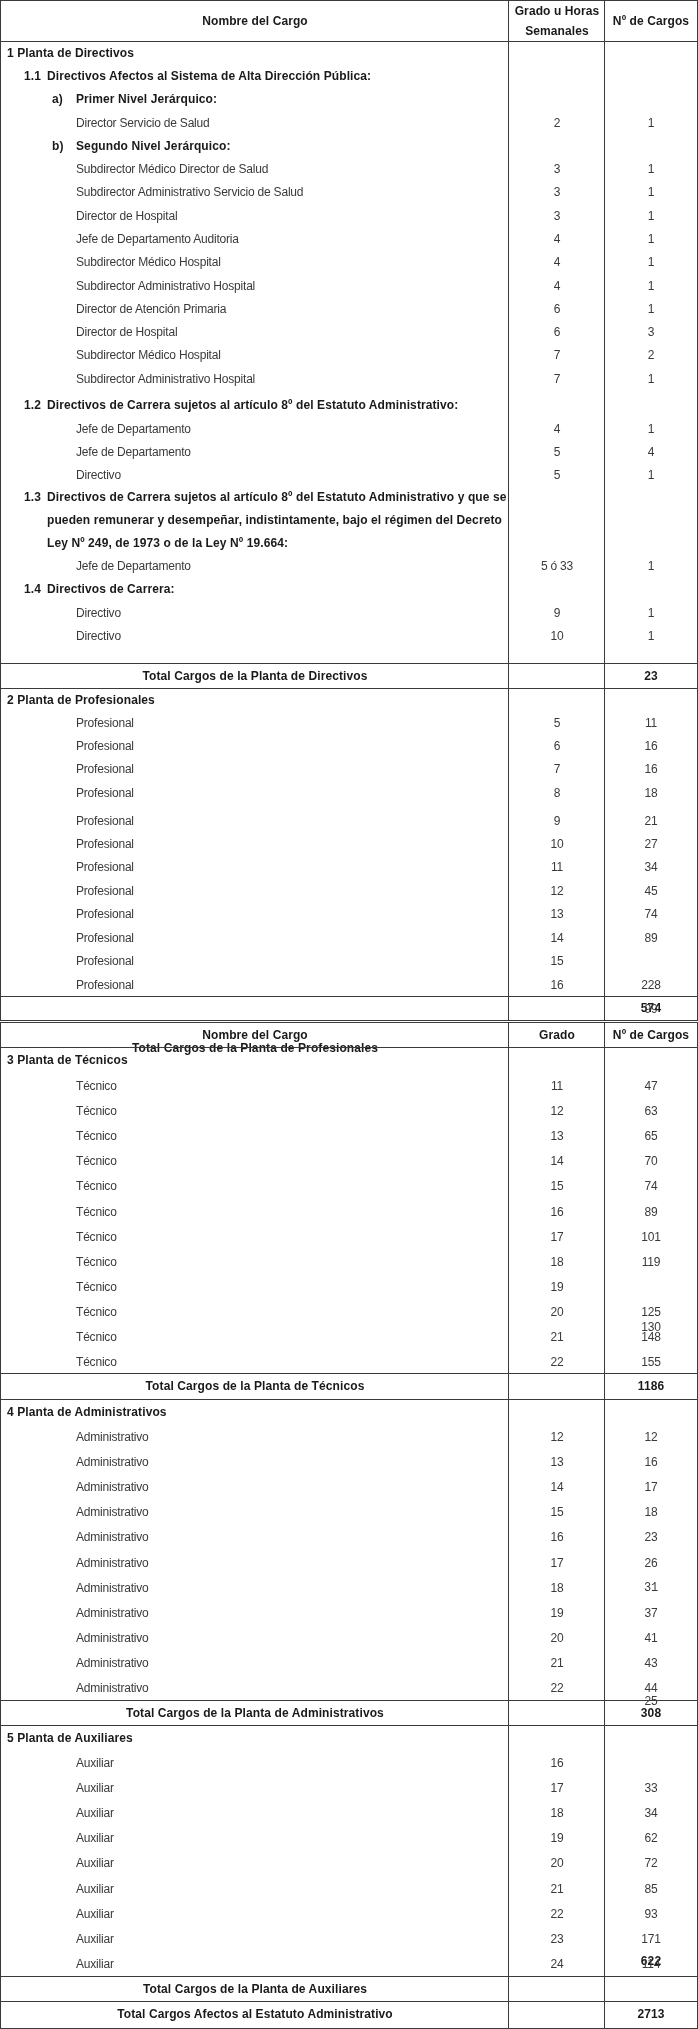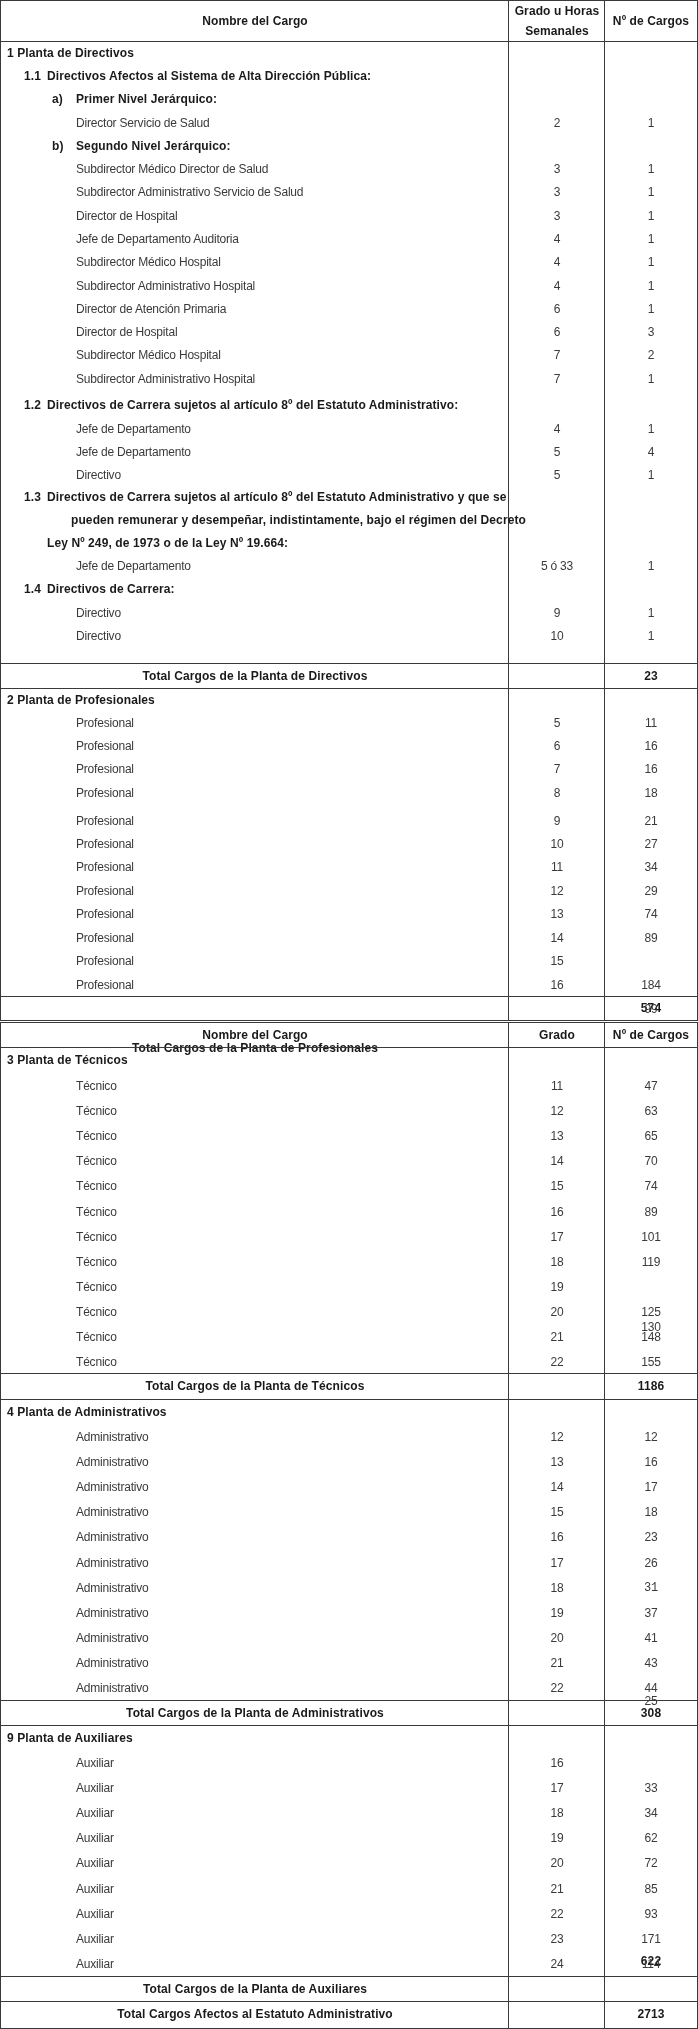--- a/index.html
+++ b/index.html
@@ -43,21 +43,21 @@
 <div id="a-rows"></div>
 
 <div class="t b" style="left:52px;top:146px;">b)</div>
 <div class="t b" style="left:76px;top:146px;">Segundo Nivel Jerárquico:</div>
 
 <div class="t b" style="left:24px;top:405px;">1.2</div>
 <div class="t b" style="left:47px;top:405px;">Directivos de Carrera sujetos al artículo 8º del Estatuto Administrativo:</div>
 
 <div class="t b" style="left:24px;top:497px;">1.3</div>
 <div class="t b" style="left:47px;top:497px;">Directivos de Carrera sujetos al artículo 8º del Estatuto Administrativo y que se</div>
-<div class="t b" style="left:47px;top:520px;margin-left:24px;">pueden remunerar y desempeñar, indistintamente, bajo el régimen del Decreto</div>
+<div class="t b" style="left:47px;top:520px;">pueden remunerar y desempeñar, indistintamente, bajo el régimen del Decreto</div>
 <div class="t b" style="left:47px;top:543px;">Ley Nº 249, de 1973 o de la Ley Nº 19.664:</div>
 
 <div class="t b" style="left:24px;top:589px;">1.4</div>
 <div class="t b" style="left:47px;top:589px;">Directivos de Carrera:</div>
 
 <div class="t b c col1c" style="top:676px;">Total Cargos de la Planta de Directivos</div>
 <div class="t b c col3" style="top:676px;">23</div>
 
 <div class="t b" style="left:7px;top:700px;">2  Planta de Profesionales</div>
 <div class="t b c col1c" style="top:1008px;margin-top:40px;">Total Cargos de la Planta de Profesionales</div>
@@ -79,21 +79,21 @@
 <div class="t b c col3" style="top:1035px;">Nº de Cargos</div>
 
 <div class="t b" style="left:7px;top:1060px;">3  Planta de Técnicos</div>
 <div class="t b c col1c" style="top:1386px;">Total Cargos de la Planta de Técnicos</div>
 <div class="t b c col3" style="top:1386px;">1186</div>
 
 <div class="t b" style="left:7px;top:1412px;">4  Planta de Administrativos</div>
 <div class="t b c col1c" style="top:1713px;">Total Cargos de la Planta de Administrativos</div>
 <div class="t b c col3" style="top:1713px;">308</div>
 
-<div class="t b" style="left:7px;top:1738px;">9  Planta de Auxiliares</div>
+<div class="t b" style="left:7px;top:1738px;">5  Planta de Auxiliares</div>
 <div class="t b c col1c" style="top:1989px;">Total Cargos de la Planta de Auxiliares</div>
 <div class="t b c col3" style="top:1961px;">622</div>
 
 <div class="t b c col1c" style="top:2014px;">Total Cargos Afectos al Estatuto Administrativo</div>
 <div class="t b c col3" style="top:2014px;">2713</div>
 
 <div id="rows-container">
     <div>
       <div class="t n " style="left:76px;top:123px;">Director Servicio de Salud</div>
       <div class="t n c col2" style="top:123px;">2</div>
@@ -210,41 +210,41 @@
       <div class="t n c col3" style="top:844px;">27</div>
     </div>
     <div>
       <div class="t n " style="left:76px;top:867px;">Profesional</div>
       <div class="t n c col2" style="top:867px;">11</div>
       <div class="t n c col3" style="top:867px;">34</div>
     </div>
     <div>
       <div class="t n " style="left:76px;top:891px;">Profesional</div>
       <div class="t n c col2" style="top:891px;">12</div>
-      <div class="t n c col3" style="top:891px;">29</div>
+      <div class="t n c col3" style="top:891px;">45</div>
     </div>
     <div>
       <div class="t n " style="left:76px;top:914px;">Profesional</div>
       <div class="t n c col2" style="top:914px;">13</div>
       <div class="t n c col3" style="top:914px;">74</div>
     </div>
     <div>
       <div class="t n " style="left:76px;top:938px;">Profesional</div>
       <div class="t n c col2" style="top:938px;">14</div>
       <div class="t n c col3" style="top:938px;">89</div>
     </div>
     <div>
       <div class="t n " style="left:76px;top:961px;">Profesional</div>
       <div class="t n c col2" style="top:961px;">15</div>
       <div class="t n c col3" style="top:981px;margin-top:28px;">99</div>
     </div>
     <div>
       <div class="t n " style="left:76px;top:985px;">Profesional</div>
       <div class="t n c col2" style="top:985px;">16</div>
-      <div class="t n c col3" style="top:985px;">184</div>
+      <div class="t n c col3" style="top:985px;">228</div>
     </div>
     <div>
       <div class="t n " style="left:76px;top:1086px;">Técnico</div>
       <div class="t n c col2" style="top:1086px;">11</div>
       <div class="t n c col3" style="top:1086px;">47</div>
     </div>
     <div>
       <div class="t n " style="left:76px;top:1111px;">Técnico</div>
       <div class="t n c col2" style="top:1111px;">12</div>
       <div class="t n c col3" style="top:1111px;">63</div>

